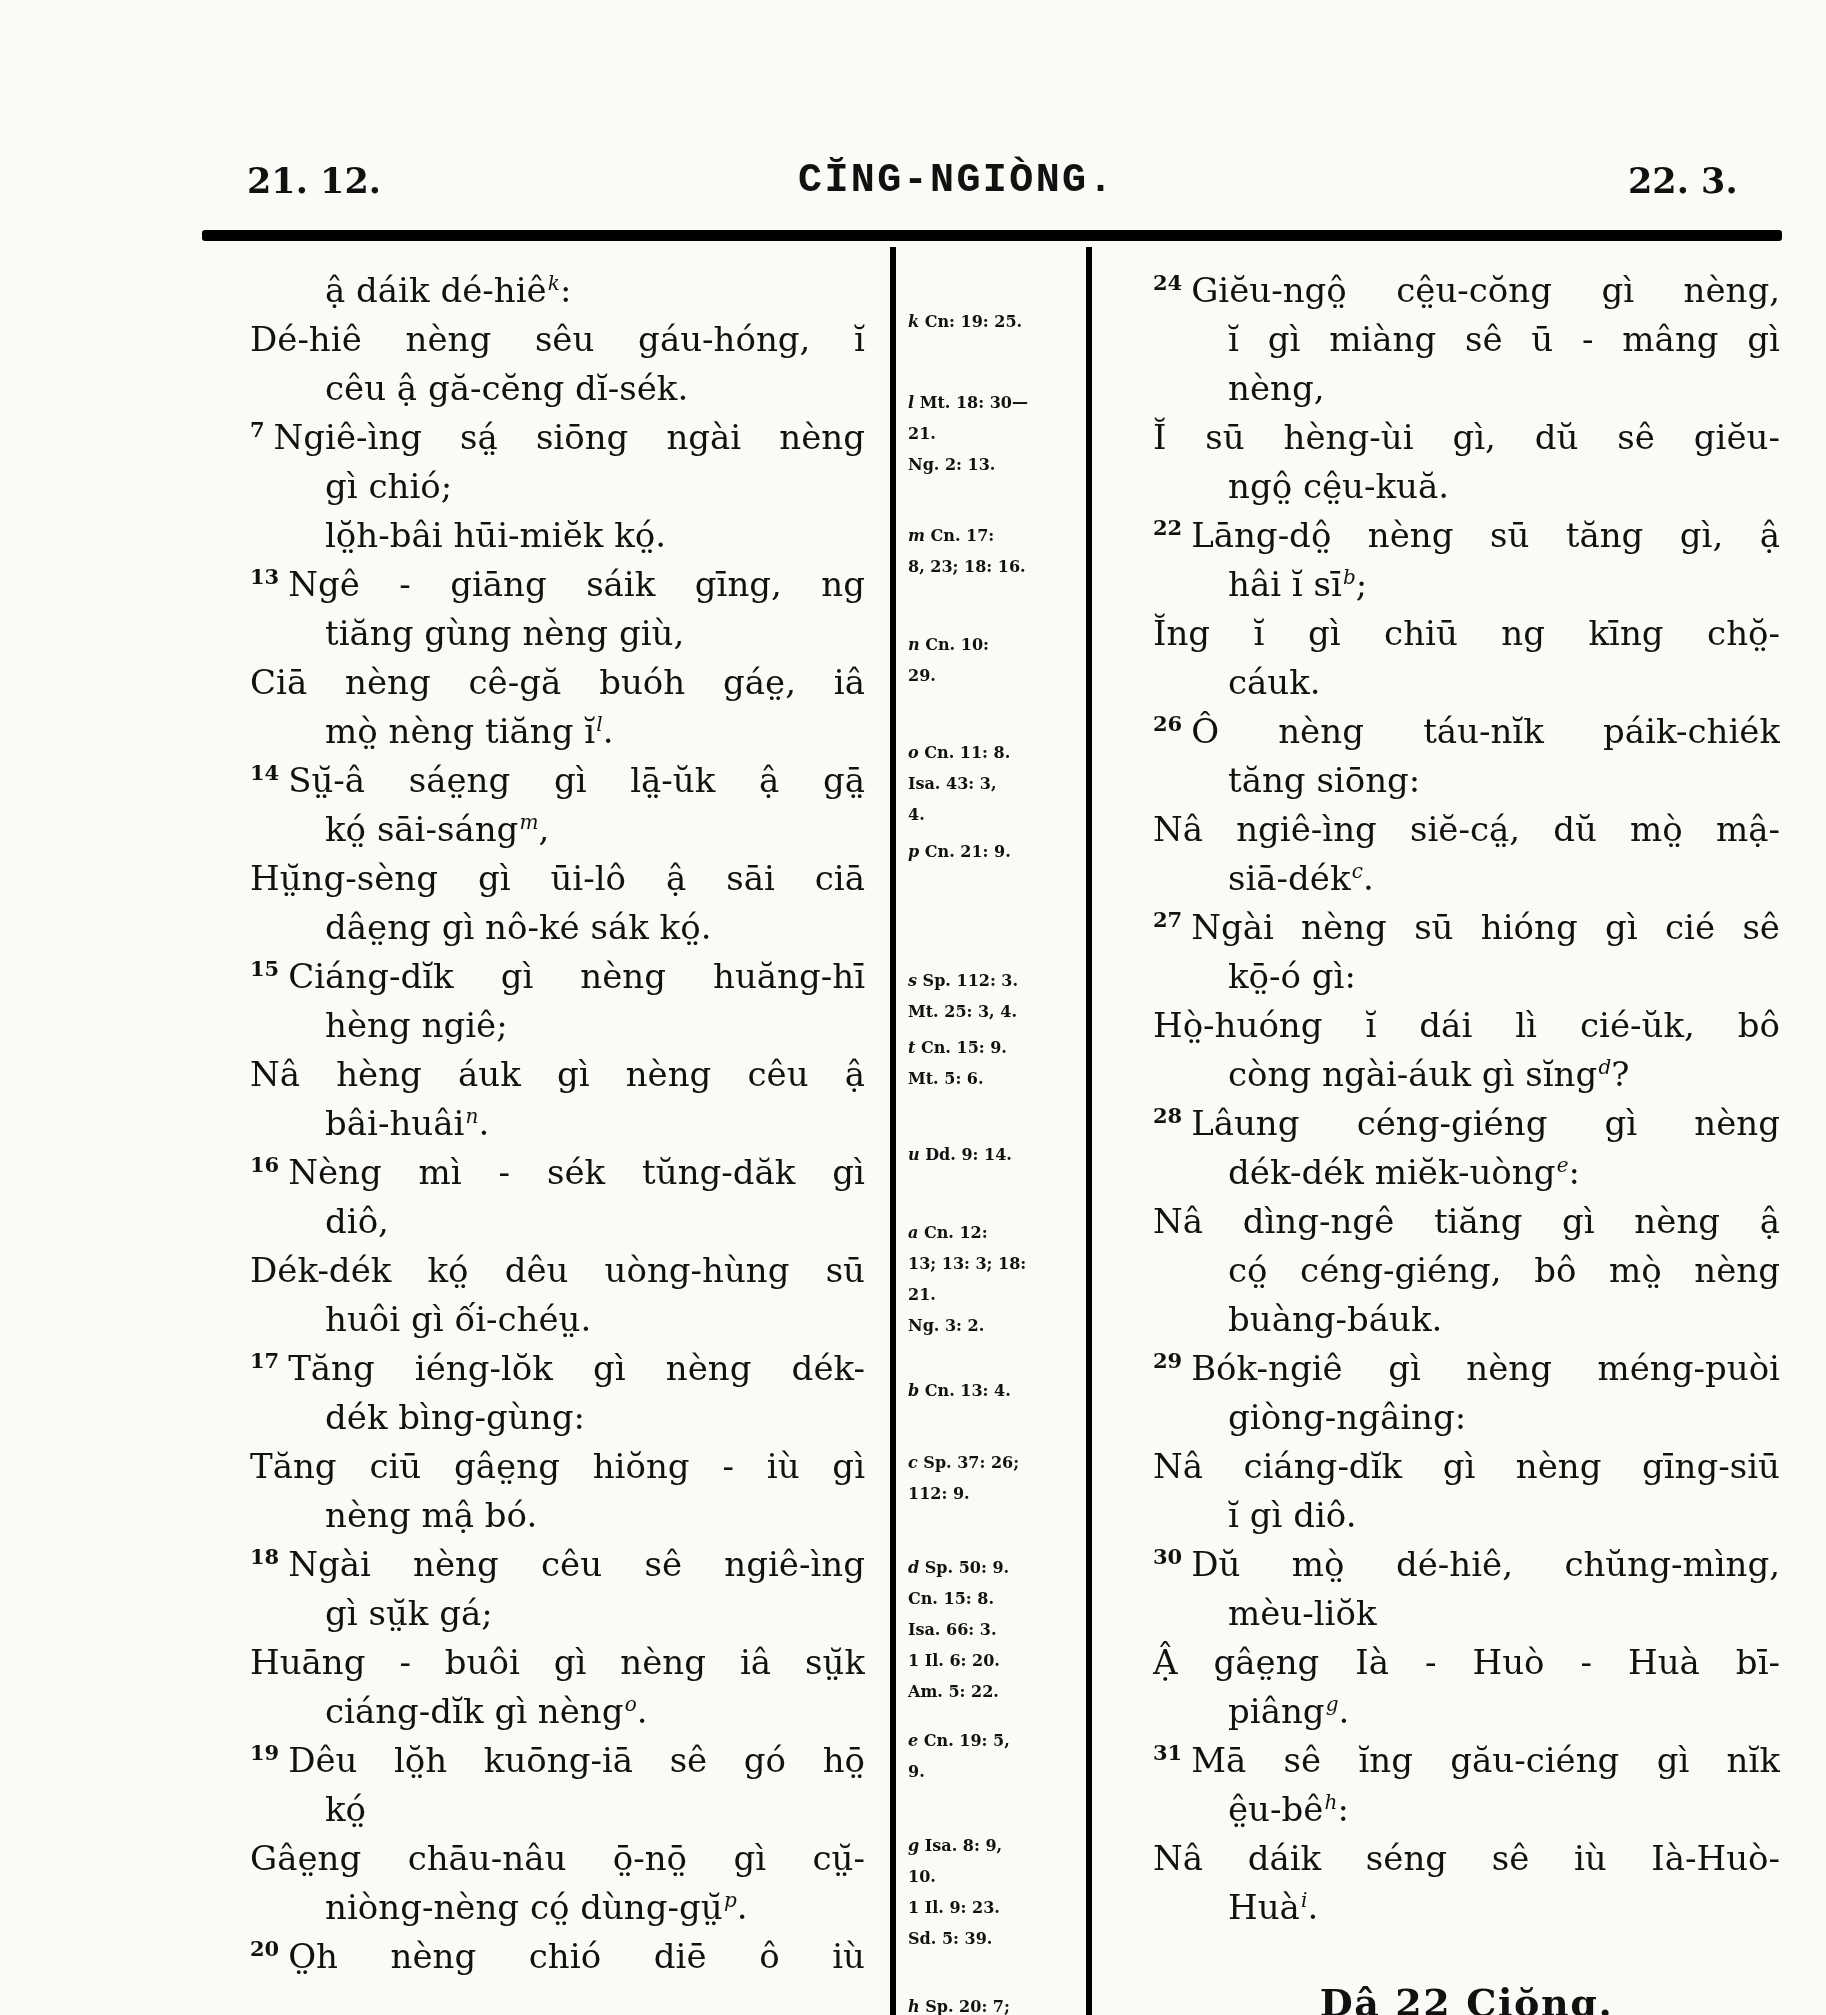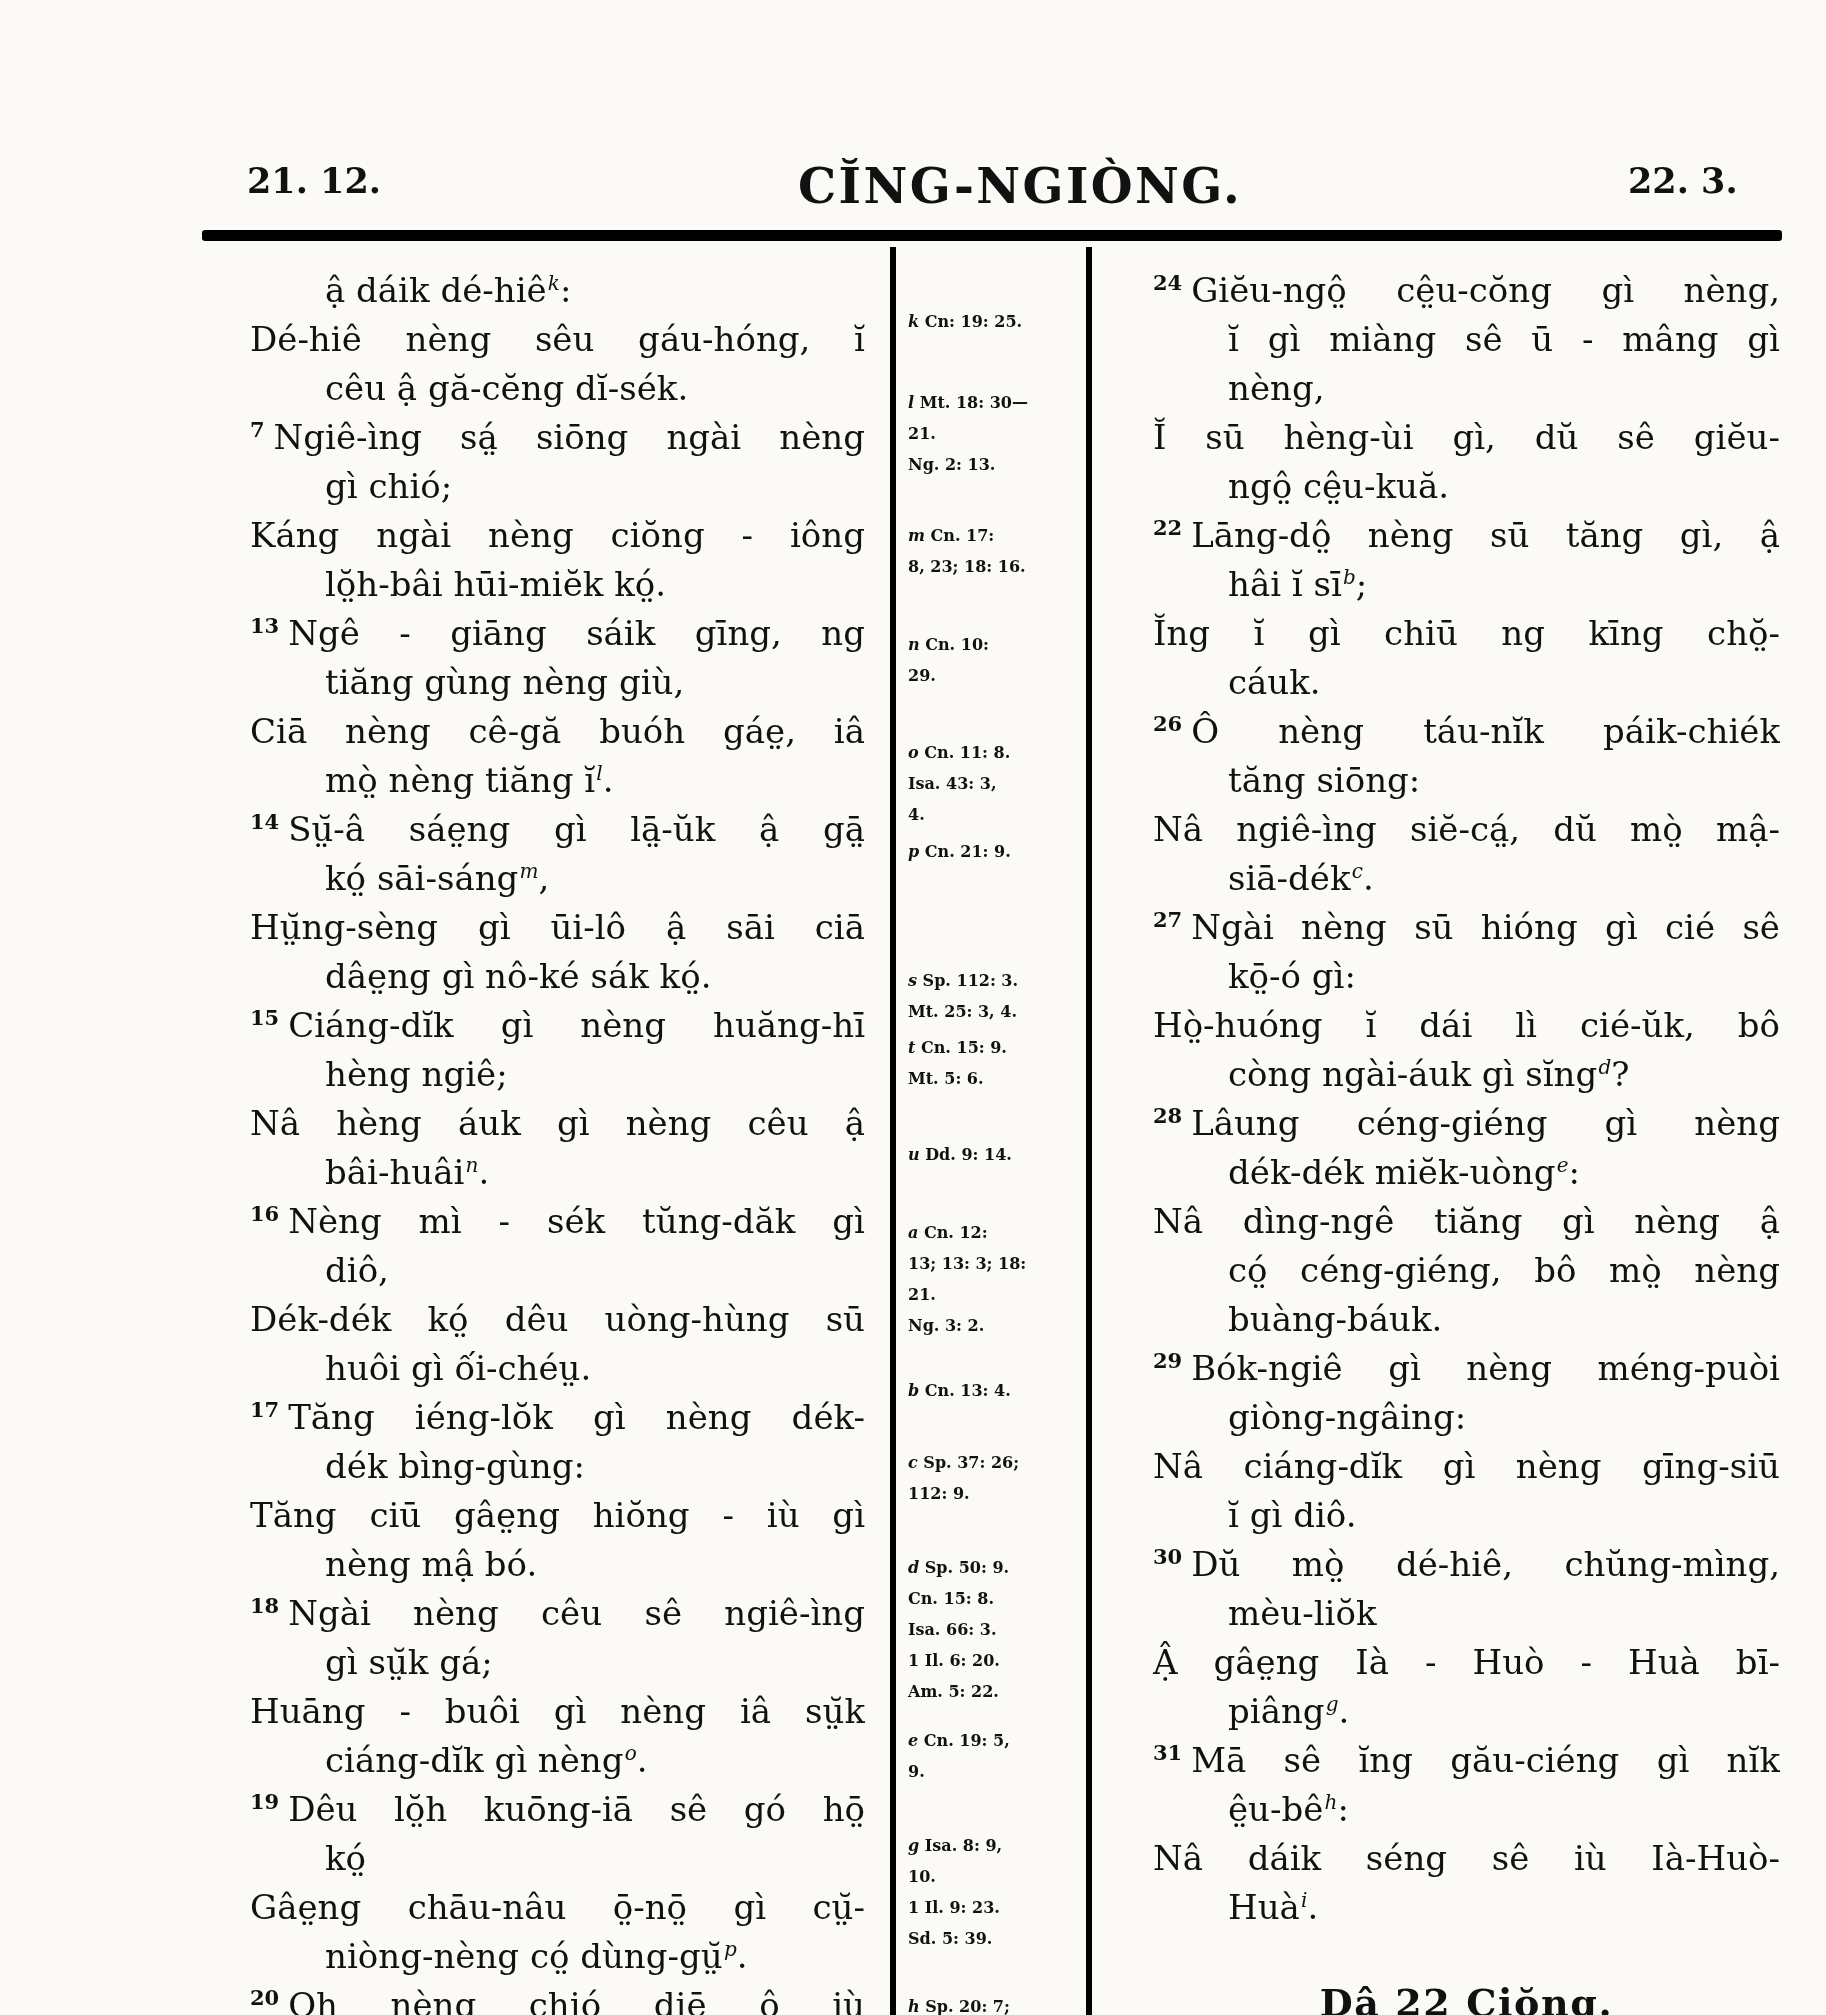--- a/index.html
+++ b/index.html
@@ -1,21 +1,21 @@
 <!DOCTYPE html>
 <html style="font-size:6.4px"><head>
 <meta charset="utf-8">
 <style>
   html,body{margin:0;padding:0;background:#e8e6e0;}
   .page{position:relative;width:1827px;height:2875px;background:#fbfaf6;color:#111;
         font-family:"DejaVu Serif", "Liberation Serif", serif;overflow:hidden;}
   .hdr{position:absolute;font-size:35px;font-weight:700;white-space:nowrap;}
   .hdr-left{left:247px;top:160px;}
   .hdr-right{left:1628px;top:160px;}
-  .title{position:absolute;left:798px;top:158px;font-size:48px;font-weight:700;letter-spacing:2.4px;white-space:nowrap;}
+  .title{position:absolute;left:798px;top:158px;font-size:40px;font-weight:700;letter-spacing:2.4px;white-space:nowrap;font-family:Liberation Mono, monospace;}
   .hrule{position:absolute;left:202px;top:230px;width:1580px;height:10.5px;background:#000;border-radius:3.2px;}
   .vrule{position:absolute;top:247px;width:6.4px;height:2418px;background:#000;}
   .vr1{left:890px;} .vr2{left:1086px;}
   .col{position:absolute;}
   .leftcol{left:250px;top:266px;width:615px;}
   .rightcol{left:1153px;top:266px;width:627px;}
   .line{font-size:34px;line-height:49px;height:49px;overflow:hidden;white-space:normal;}
   .line.just{text-align:justify;text-align-last:justify;}
   .line.ind{padding-left:75px;}
   sup.vnum{font-size:21px;font-weight:700;margin-right:8.9px;line-height:0;}
@@ -34,21 +34,20 @@
   <span class="title">CĬNG-NGIÒNG.</span>
   <span class="hdr hdr-right">22. 3.</span>
   <div class="hrule"></div>
 
   <div id="leftcol" class="col leftcol">
       <div class="line ind">ậ dáik dé-hiê<sup class="fn">k</sup>:</div>
       <div class="line just">Dé-hiê nèng sêu gáu-hóng, ĭ</div>
       <div class="line ind">cêu ậ gă-cĕng dĭ-sék.</div>
       <div class="line just"><sup class="vnum">7</sup>Ngiê-ìng sá̤ siōng ngài nèng</div>
       <div class="line ind">gì chió;</div>
-      <div class="line just">Káng ngài nèng ciŏng - iông</div>
       <div class="line ind">lŏ̤h-bâi hūi-miĕk kó̤.</div>
       <div class="line just"><sup class="vnum">13</sup>Ngê - giāng sáik gīng, ng</div>
       <div class="line ind">tiăng gùng nèng giù,</div>
       <div class="line just">Ciā nèng cê-gă buóh gáe̤, iâ</div>
       <div class="line ind">mò̤ nèng tiăng ĭ<sup class="fn">l</sup>.</div>
       <div class="line just"><sup class="vnum">14</sup>Sṳ̆-â sáe̤ng gì lā̤-ŭk ậ gā̤</div>
       <div class="line ind">kó̤ sāi-sáng<sup class="fn">m</sup>,</div>
       <div class="line just">Hṳ̆ng-sèng gì ūi-lô ậ sāi ciā</div>
       <div class="line ind">dâe̤ng gì nô-ké sák kó̤.</div>
       <div class="line just"><sup class="vnum">15</sup>Ciáng-dĭk gì nèng huăng-hī</div>

